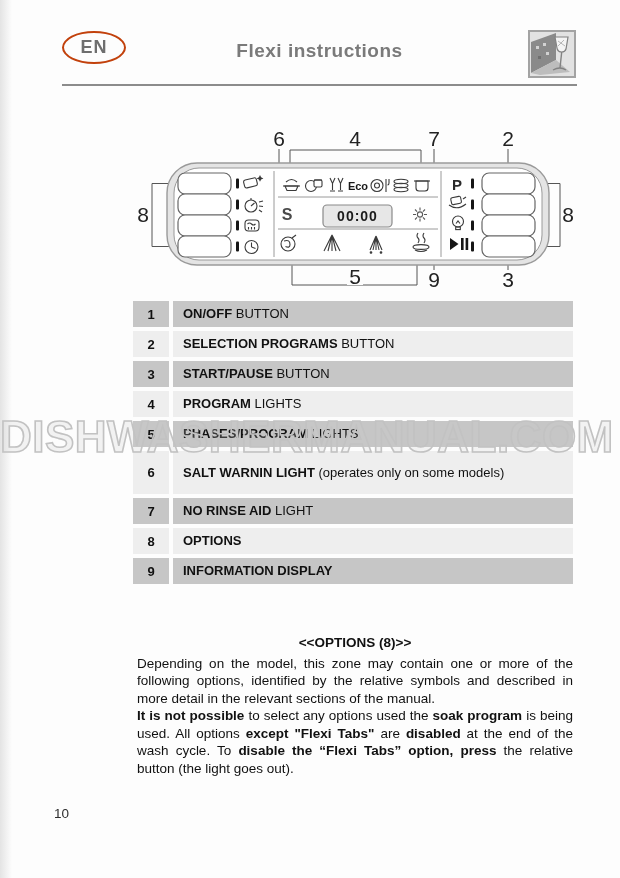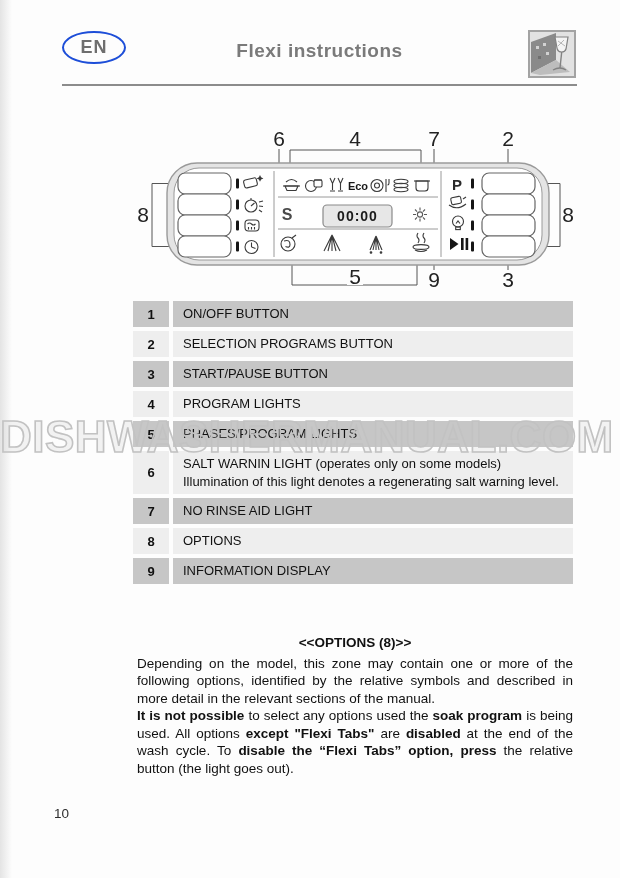--- a/index.html
+++ b/index.html
@@ -1,42 +1,42 @@
 <!DOCTYPE html>
 <html><head>
 <meta charset="utf-8">
 <style>
   html,body{margin:0;padding:0;background:#fff;}
   .page{position:relative;width:620px;height:878px;background:#fdfdfd;overflow:hidden;
         font-family:"Liberation Sans",sans-serif;color:#111;}
   .scan-edge{position:absolute;left:0;top:0;width:12px;height:878px;
              background:linear-gradient(to right,#d9d9d9,rgba(255,255,255,0));opacity:.7;}
   
-  .en-badge{position:absolute;left:62px;top:31px;width:64px;height:33px;border:2px solid #1d4ed8;
+  .en-badge{position:absolute;left:62px;top:31px;width:64px;height:33px;border:2px solid #c2410c;
             border-radius:50%;display:flex;align-items:center;justify-content:center;
             font-size:18px;font-weight:bold;color:#6e6e6e;letter-spacing:1px;box-sizing:border-box;}
   .page-title{position:absolute;left:62px;top:40px;width:515px;text-align:center;
               font-size:19px;font-weight:bold;color:#7a7a7a;letter-spacing:.5px;}
   .dw-icon{position:absolute;left:528px;top:30px;width:48px;height:48px;border:2px solid #a3a3a3;
            background:#e4e4e4;box-sizing:border-box;}
   .header-rule{position:absolute;left:62px;top:84px;width:515px;height:2px;background:#8c8c8c;}
   
   .diagram{position:absolute;left:130px;top:118px;width:450px;height:177px;}
   svg text{font-family:"Liberation Sans",sans-serif;}
   
   .legend{position:absolute;left:133px;top:301px;width:440px;z-index:1;}
   .l-row{display:flex;margin-bottom:4px;height:26px;}
   .l-row.tall{height:43px;}
   .l-num{width:36px;display:flex;align-items:center;justify-content:center;
          font-size:13px;font-weight:bold;flex:0 0 36px;}
   .l-txt{flex:1;margin-left:4px;display:flex;flex-direction:column;justify-content:center;
          padding-left:10px;font-size:13px;line-height:18px;}
   .row-dark{background:#c6c6c6;}
   .row-light{background:#eeeeee;}
-  .l-txt b{font-weight:normal;text-align:center;}
+  .l-txt b{font-weight:bold;text-align:center;}
   
   .watermark{position:absolute;left:0;top:412px;width:548px;text-align:center;z-index:3;
              font-size:44px;font-weight:bold;letter-spacing:.5px;white-space:nowrap;
              color:rgba(205,205,205,0.22);-webkit-text-stroke:1.6px #c2c2c2;pointer-events:none;}
   
   .options{position:absolute;left:137px;top:634px;width:436px;font-size:13.5px;line-height:17.5px;}
   .options h3{margin:0 0 3px 0;font-size:13.5px;text-align:center;font-weight:bold;}
   .options p{margin:0;text-align:justify;}
   .page-num{position:absolute;left:54px;top:806px;font-size:13.5px;color:#2e2e2e;}
 </style>
@@ -264,21 +264,20 @@
     <div class="l-row">
       <div class="l-num row-dark">5</div>
       <div class="l-txt row-dark">
           <span><b>PHASES/PROGRAM</b><span> LIGHTS</span></span>
         </div>
     </div>
     <div class="l-row tall">
       <div class="l-num row-light">6</div>
       <div class="l-txt row-light">
         <span><b>SALT WARNIN LIGHT</b><span> (operates only on some models)</span></span>
-        <span>Illumination of this light denotes a regenerating salt warning level.</span>
       </div>
     </div>
     <div class="l-row">
       <div class="l-num row-dark">7</div>
       <div class="l-txt row-dark">
           <span><b>NO RINSE AID</b><span> LIGHT</span></span>
         </div>
     </div>
     <div class="l-row">
       <div class="l-num row-light">8</div>

